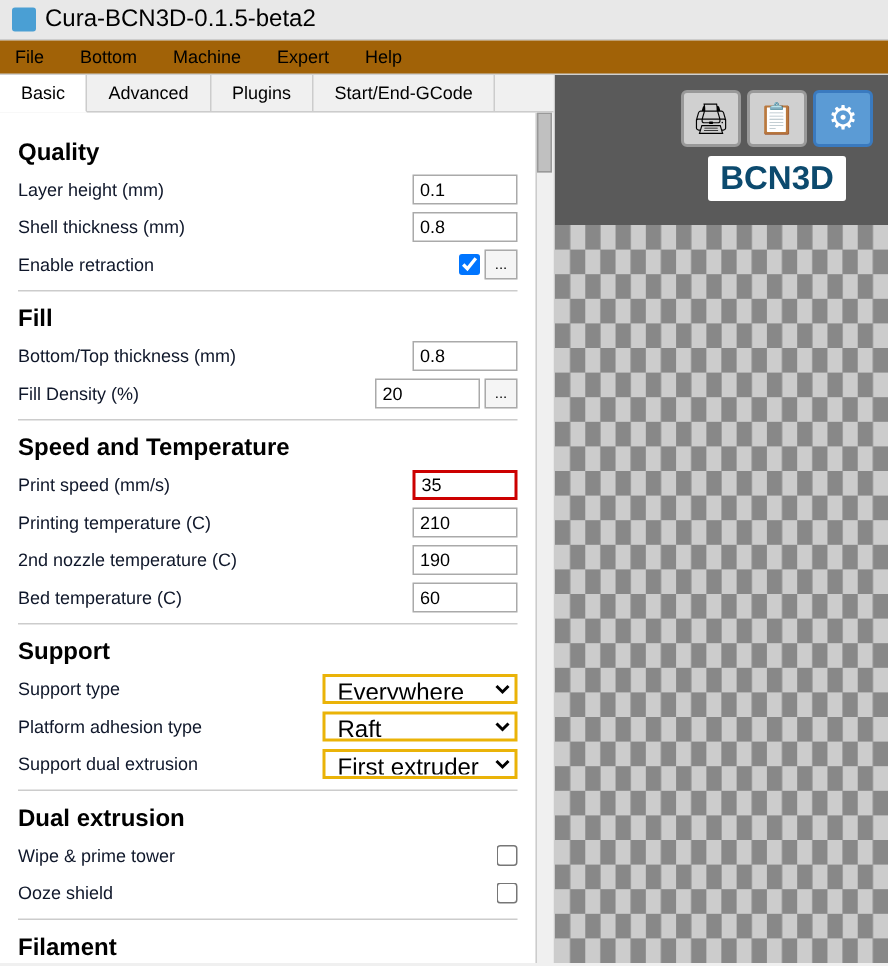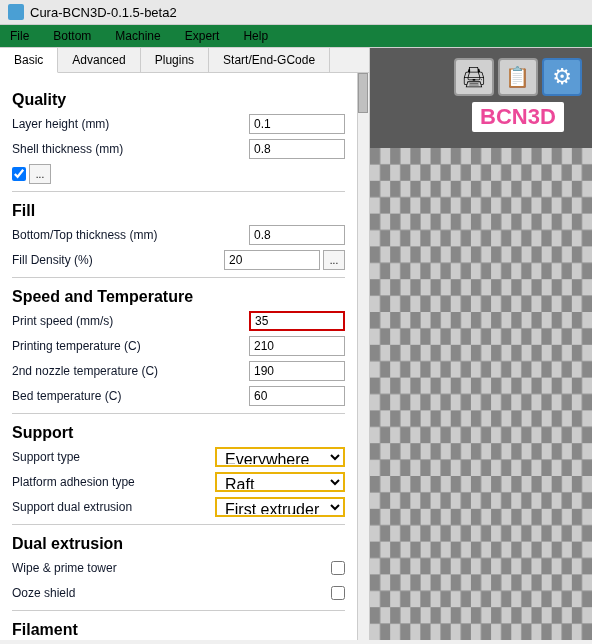--- a/index.html
+++ b/index.html
@@ -8,33 +8,33 @@
       font-size: 12px;
       background: #f0f0f0;
       width: 592px;
       height: 644px;
       overflow: hidden;
     }
     .title-bar {
       background: #e8e8e8;
       border-bottom: 1px solid #ccc;
       padding: 4px 8px;
-      font-size: 13px;
+      font-size: 16px;
       display: flex;
       align-items: center;
       gap: 6px;
     }
     .title-bar-icon {
       width: 16px;
       height: 16px;
       background: #4a9fd4;
       border-radius: 2px;
     }
     .menu-bar {
-      background: #15803d;
+      background: #a16207;
       border-bottom: 1px solid #d0d0d0;
       padding: 2px 4px;
       display: flex;
       gap: 12px;
     }
     .menu-bar span {
       padding: 2px 6px;
       cursor: pointer;
     }
     .main-container {
@@ -81,21 +81,21 @@
       margin-bottom: 3px;
       min-height: 22px;
     }
     .form-label {
       flex: 1;
       font-size: 12px;
       color: #0f172a;
       padding-right: 4px;
     }
     .form-input {
-      width: 96px;
+      width: 70px;
       height: 20px;
       border: 1px solid #aaa;
       padding: 1px 4px;
       font-size: 12px;
       background: white;
     }
     .form-input.highlighted {
       border: 2px solid #cc0000;
     }
     .form-checkbox {
@@ -172,21 +172,21 @@
       justify-content: center;
       font-size: 18px;
     }
     .logo-icon-box.gear {
       background: #5b9bd5;
       border-color: #3a7abf;
     }
     .logo-text {
       font-size: 22px;
       font-weight: bold;
-      color: #ec4899;
+      color: #0c4a6e;
       background: white;
       padding: 2px 8px;
       border-radius: 2px;
     }
     
     .checkered-floor {
       position: absolute;
       bottom: 0;
       left: 0;
       right: 0;
@@ -232,20 +232,21 @@
 
         <div class="form-row">
           <span class="form-label">Layer height (mm)</span>
           <input class="form-input" type="text" value="0.1" style="">
         </div>
         <div class="form-row">
           <span class="form-label">Shell thickness (mm)</span>
           <input class="form-input" type="text" value="0.8" style="">
         </div>
         <div class="form-row">
+          <span class="form-label">Enable retraction</span>
           <input type="checkbox" checked="" class="form-checkbox" style="">
           <div class="form-dots">...</div>
         </div>
 
         <div class="divider"></div>
 
         <div class="section-header">Fill</div>
 
         <div class="form-row">
           <span class="form-label">Bottom/Top thickness (mm)</span>

